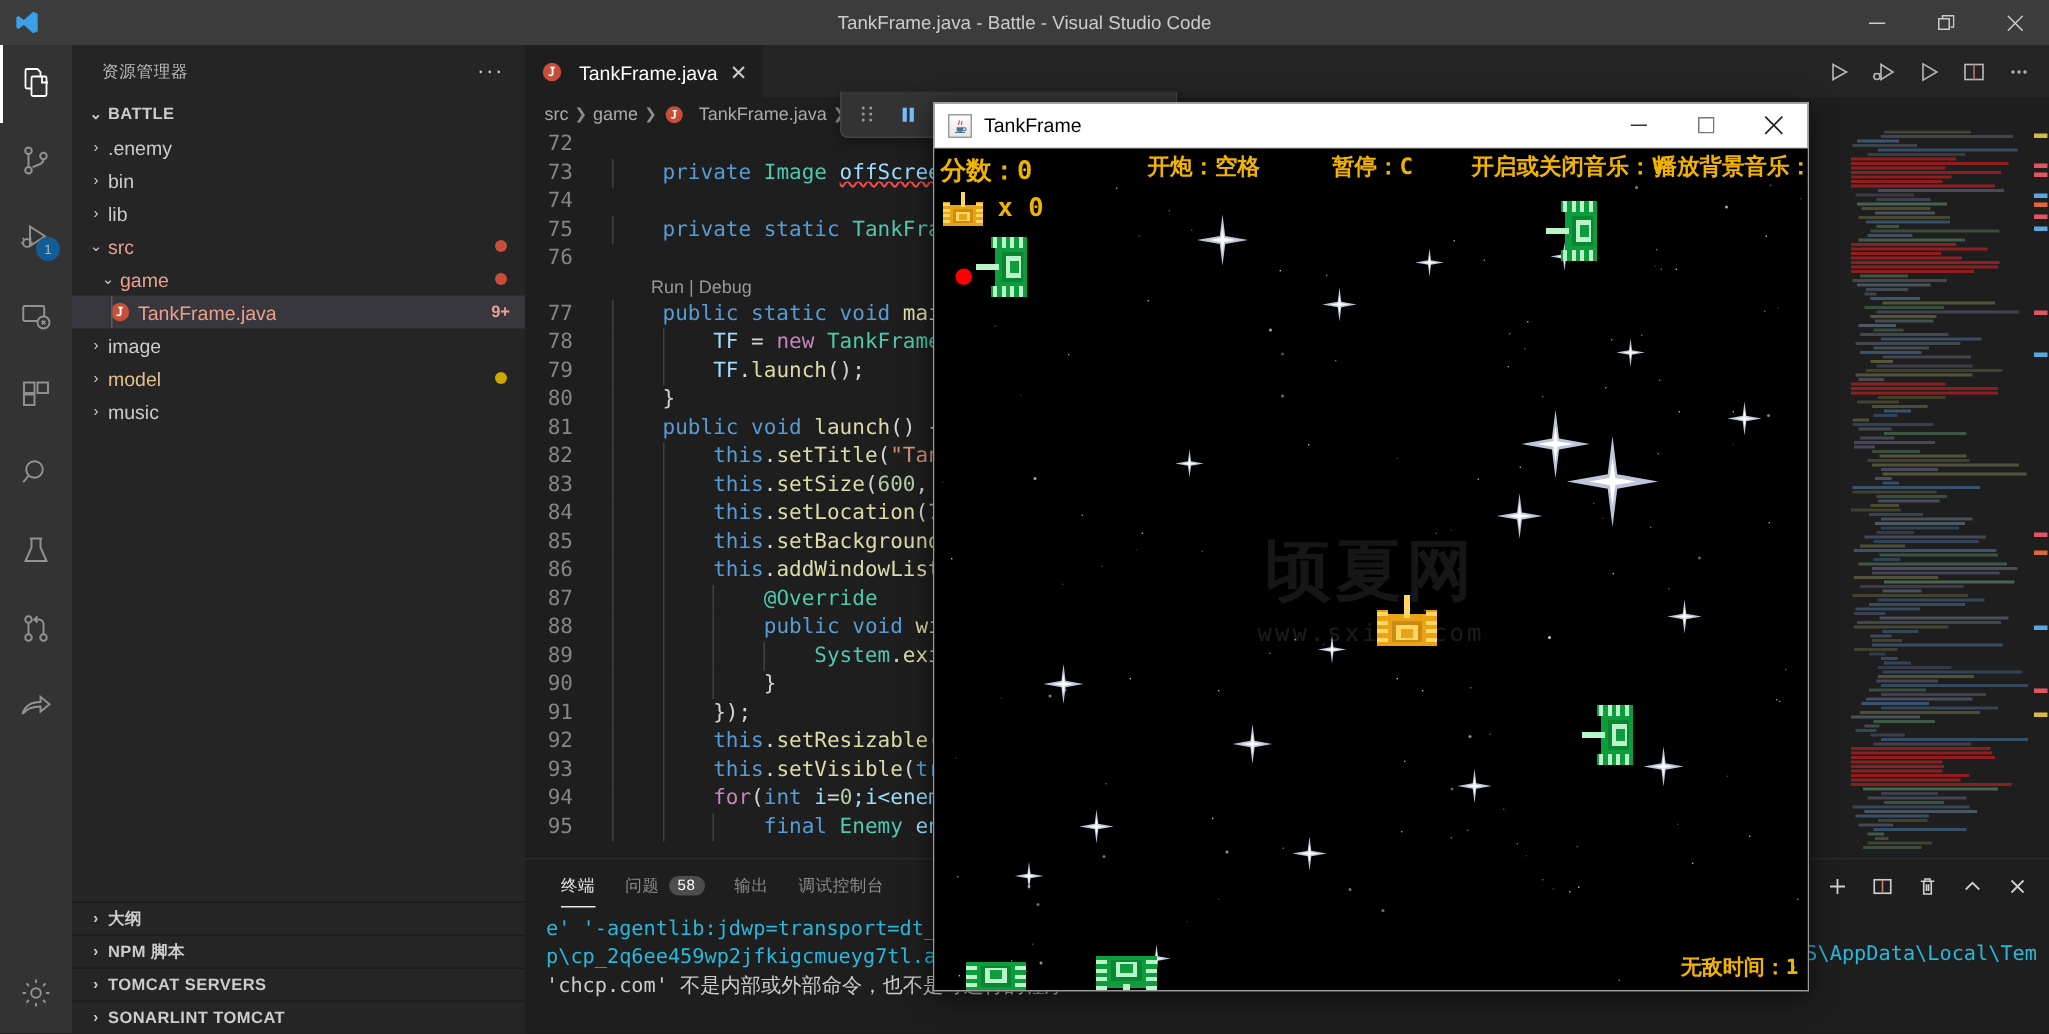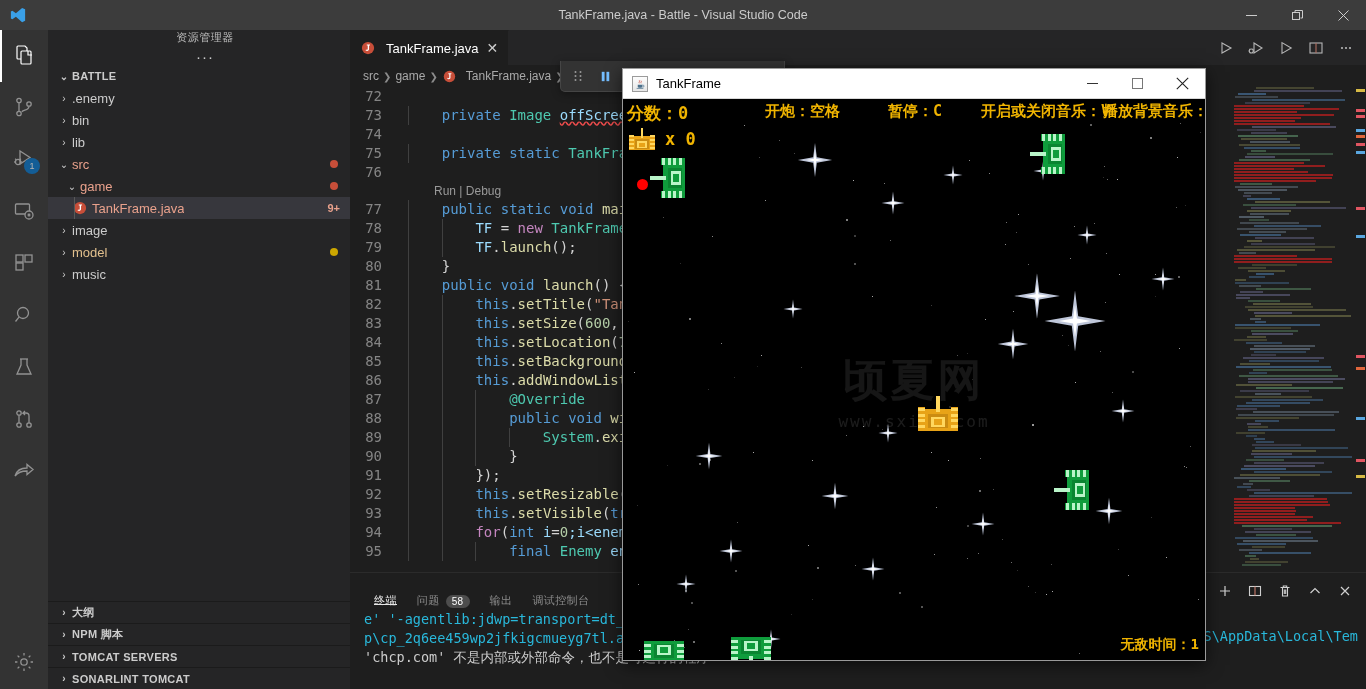--- a/index.html
+++ b/index.html
@@ -57,21 +57,21 @@
   }
   .act-bottom { position: absolute; bottom: 0; left: 0; }
 
   
   .sidebar {
     position: absolute; left: 48px; top: 30px; width: 302px; height: 659px;
     background: #252526; display: flex; flex-direction: column;
   }
   .sb-header {
     height: 35px; display: flex; align-items: center; justify-content: space-between;
-    padding: 0 8px 0 20px; font-size: 11px; letter-spacing: .5px; color: #bbbbbb; flex-direction: column;
+    padding: 0 8px 0 20px; font-size: 11px; letter-spacing: .5px; color: #bbbbbb;
   }
   .sb-dots { color: #cccccc; font-size: 15px; letter-spacing: 1px; padding: 0 6px; }
   .sb-section-root {
     height: 22px; display: flex; align-items: center; padding-left: 8px;
     font-size: 11px; font-weight: bold; color: #cccccc; letter-spacing: .3px;
   }
   .tree { flex: 0 0 auto; }
   .tree-row {
     height: 22px; display: flex; align-items: center; position: relative;
     font-size: 13px; color: #cccccc; white-space: nowrap;
@@ -200,21 +200,21 @@
   
   .panel {
     position: absolute; left: 350px; top: 572px; width: 1016px; height: 117px;
     background: #1e1e1e; border-top: 1px solid #2b2b2b;
   }
   .panel-tabs {
     height: 35px; display: flex; align-items: center; gap: 0; padding-left: 14px;
     position: relative;
   }
   .p-tab {
-    display: flex; align-items: flex-end; gap: 6px; height: 35px; padding: 0 10px;
+    display: flex; align-items: center; gap: 6px; height: 35px; padding: 0 10px;
     font-size: 11px; letter-spacing: .4px; color: #8c8c8c; position: relative;
   }
   .p-tab.active { color: #e7e7e7; }
   .p-tab.active::after {
     content: ""; position: absolute; left: 10px; right: 10px; bottom: 3px;
     height: 1px; background: #e7e7e7;
   }
   .p-badge {
     background: #4d4d4d; color: #ffffff; border-radius: 9px;
     font-size: 10px; padding: 1px 6px; min-width: 18px; text-align: center;

